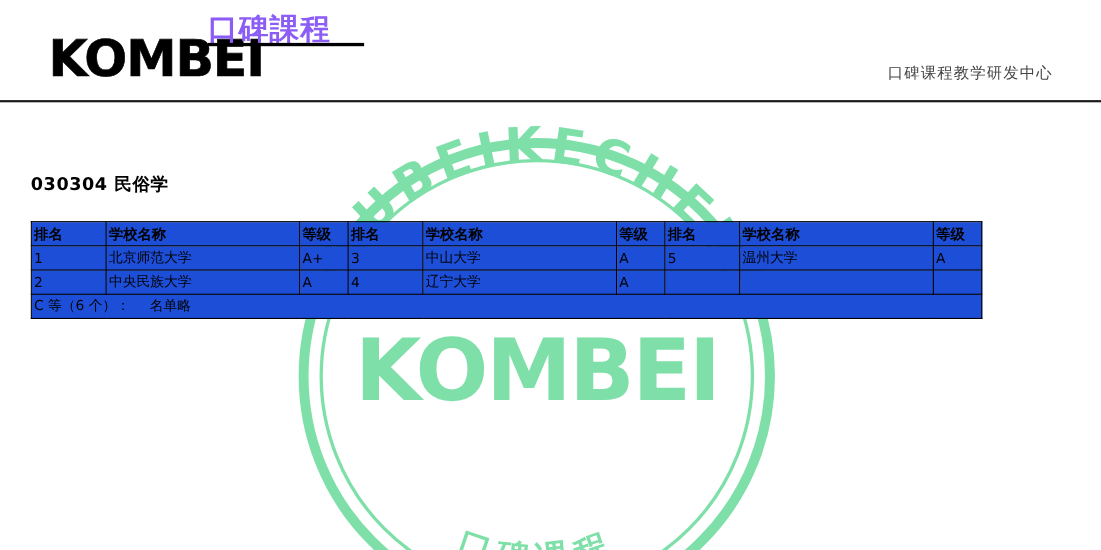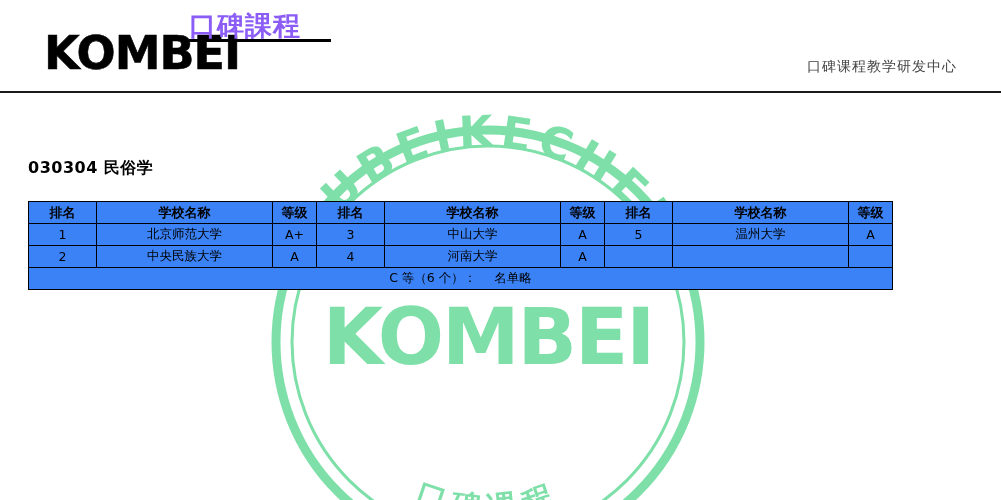--- a/index.html
+++ b/index.html
@@ -104,24 +104,23 @@
     border-collapse: collapse;
     width: 864px;
     table-layout: fixed;
     font-family: "DejaVu Sans", "Liberation Sans", sans-serif;
   }
   table.rank td, table.rank th {
     border: 1px solid #000000;
     height: 22px;
     font-size: 12.5px;
     font-weight: normal;
-    text-align: center;
     padding: 0 2px;
     box-sizing: border-box;
-    background: #3b82f6;
+    background: #1d4ed8;
   }
   table.rank thead td {
     font-weight: bold;
     font-size: 13px;
   }
   .col-rank  { width: 68px; }
   .col-name  { width: 176px; }
   .col-grade { width: 44px; }
   td.tier {
     text-align: left;
@@ -189,21 +188,21 @@
         <td>A</td>
         <td>5</td>
         <td>温州大学</td>
         <td>A</td>
       </tr>
       <tr>
         <td>2</td>
         <td>中央民族大学</td>
         <td>A</td>
         <td>4</td>
-        <td>河南大学</td>
+        <td>辽宁大学</td>
         <td>A</td>
         <td></td>
         <td></td>
         <td></td>
       </tr>
       <tr>
         <td class="tier" colspan="9">
           <span class="tier-label">C 等（6 个）：</span><span class="tier-names">名单略</span>
         </td>
       </tr>

